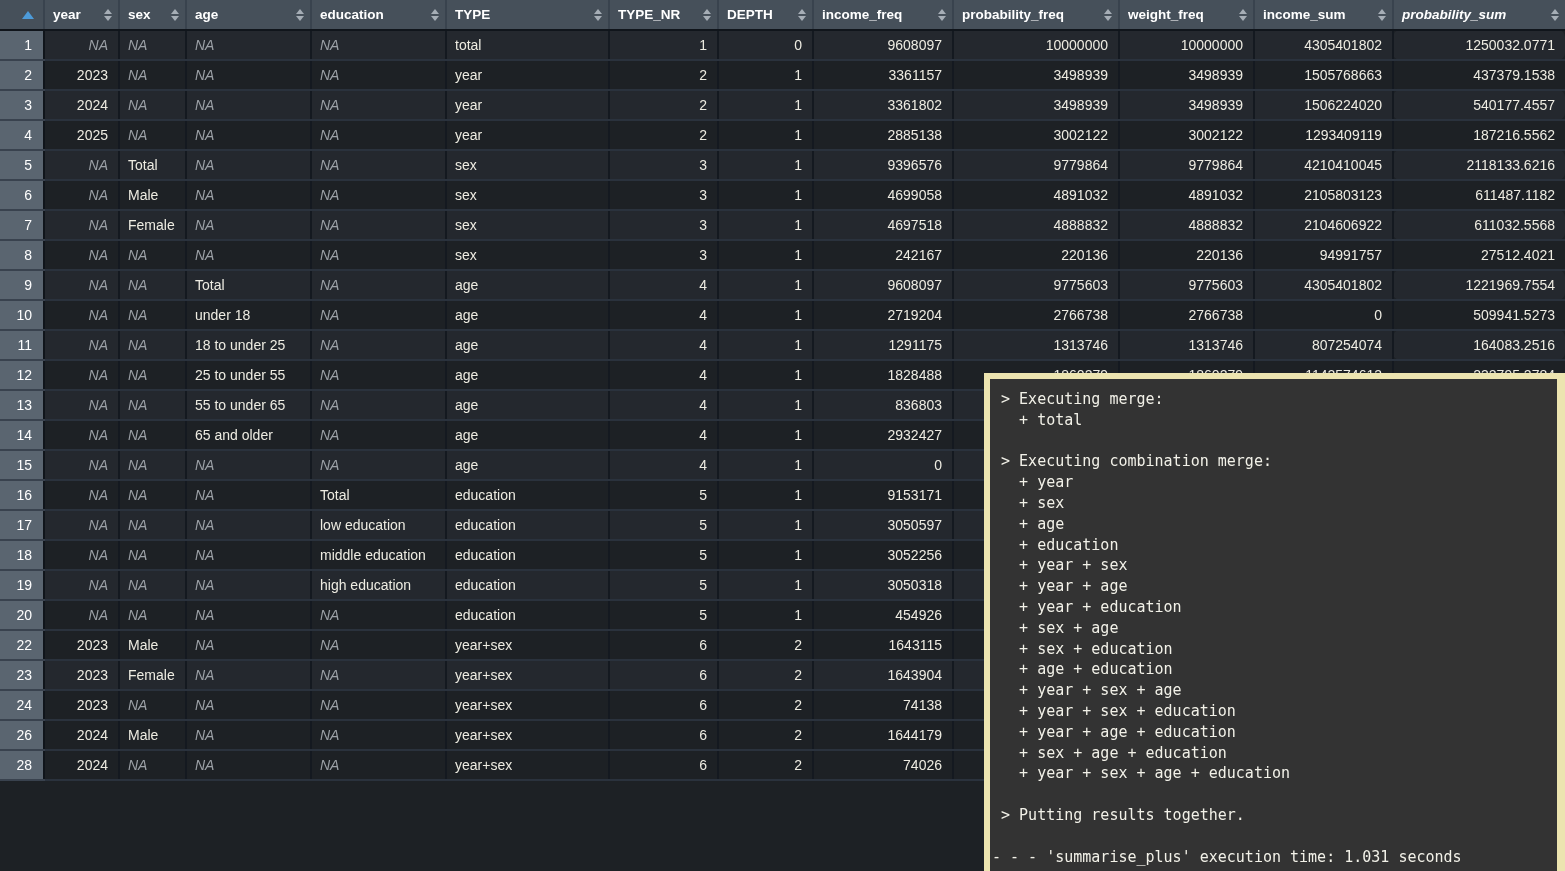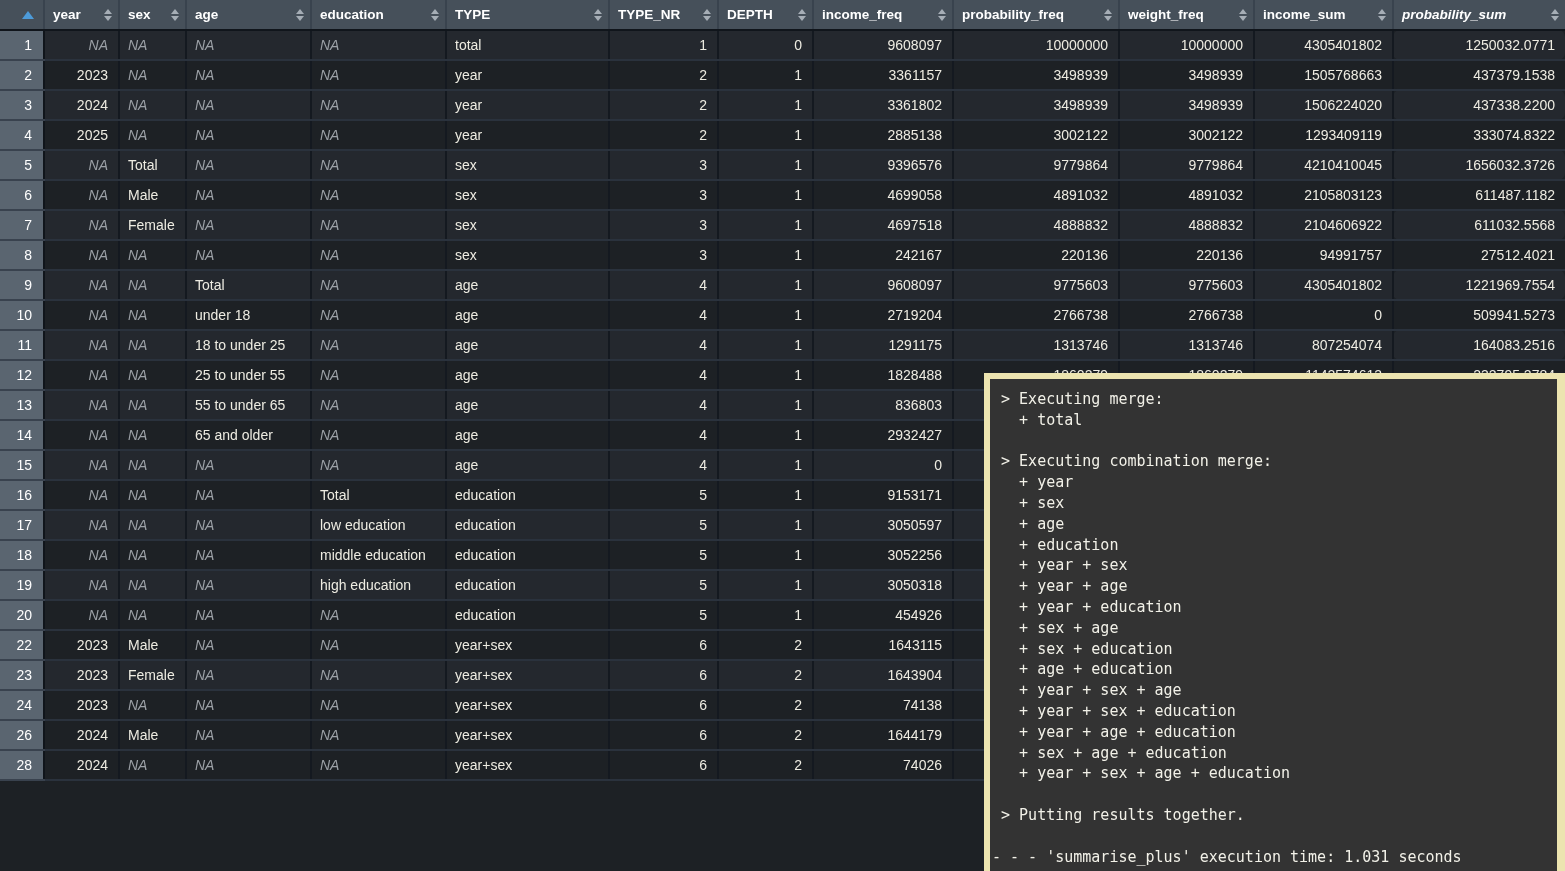--- a/index.html
+++ b/index.html
@@ -187,51 +187,51 @@
           <td class="left na">NA</td>
           <td class="left na">NA</td>
           <td class="left na">NA</td>
           <td class="left">year</td>
           <td class="right">2</td>
           <td class="right">1</td>
           <td class="right">3361802</td>
           <td class="right">3498939</td>
           <td class="right">3498939</td>
           <td class="right">1506224020</td>
-          <td class="right">437338.2200</td>
+          <td class="right">540177.4557</td>
         </tr>
         <tr class="r-dark">
           <td class="rownum">4</td>
           <td class="right">2025</td>
           <td class="left na">NA</td>
           <td class="left na">NA</td>
           <td class="left na">NA</td>
           <td class="left">year</td>
           <td class="right">2</td>
           <td class="right">1</td>
           <td class="right">2885138</td>
           <td class="right">3002122</td>
           <td class="right">3002122</td>
           <td class="right">1293409119</td>
-          <td class="right">333074.8322</td>
+          <td class="right">187216.5562</td>
         </tr>
         <tr class="r-light">
           <td class="rownum">5</td>
           <td class="right na">NA</td>
           <td class="left">Total</td>
           <td class="left na">NA</td>
           <td class="left na">NA</td>
           <td class="left">sex</td>
           <td class="right">3</td>
           <td class="right">1</td>
           <td class="right">9396576</td>
           <td class="right">9779864</td>
           <td class="right">9779864</td>
           <td class="right">4210410045</td>
-          <td class="right">1656032.3726</td>
+          <td class="right">2118133.6216</td>
         </tr>
         <tr class="r-dark">
           <td class="rownum">6</td>
           <td class="right na">NA</td>
           <td class="left">Male</td>
           <td class="left na">NA</td>
           <td class="left na">NA</td>
           <td class="left">sex</td>
           <td class="right">3</td>
           <td class="right">1</td>

